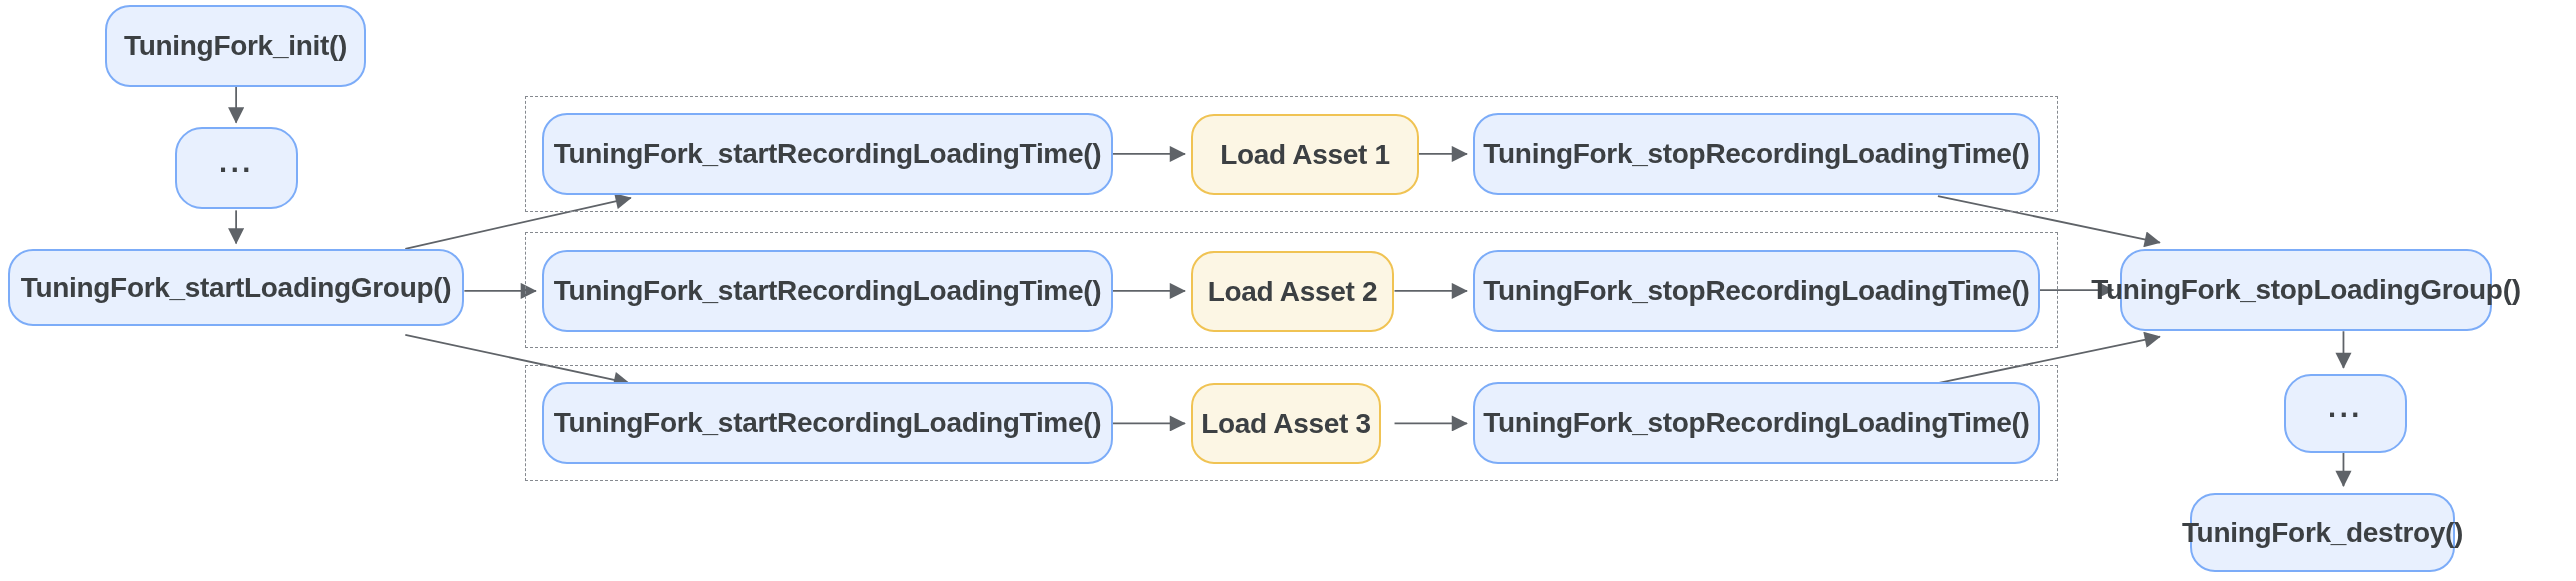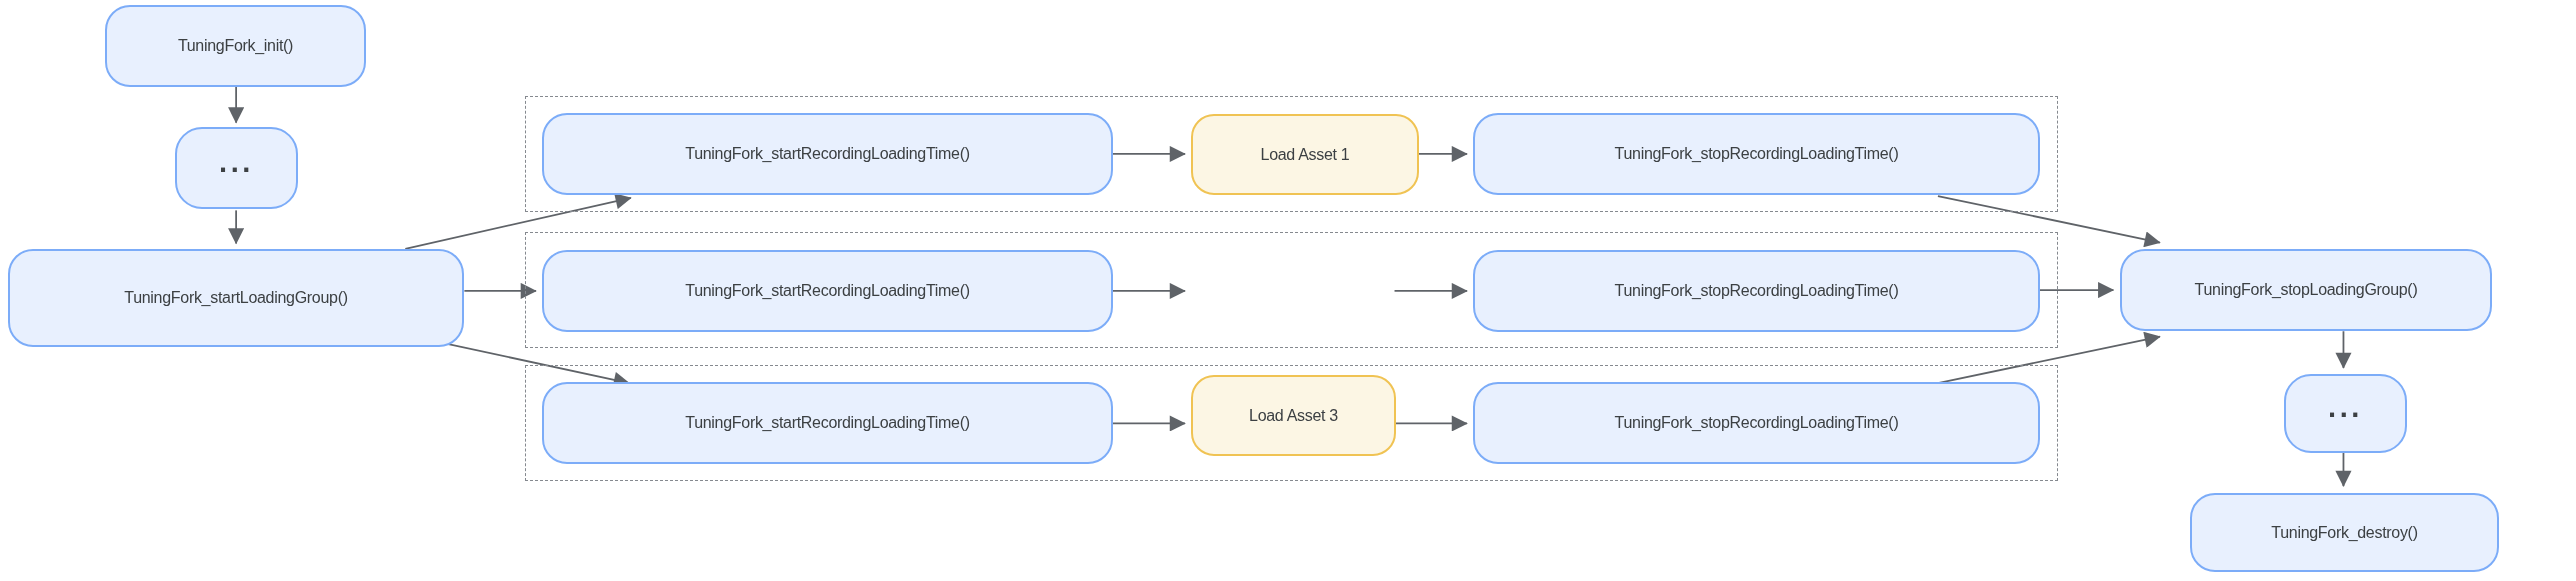--- a/index.html
+++ b/index.html
@@ -27,23 +27,24 @@
   .frame{
     position:absolute;z-index:2;
     border:1.8px dashed var(--frame-border);
     box-sizing:border-box;
     background:transparent;
   }
   .node{
     position:absolute;z-index:3;
     display:flex;align-items:center;justify-content:center;
     box-sizing:border-box;
-    font-size:16px;letter-spacing:-0.3px;
+    font-size:28px;letter-spacing:-0.3px;
     white-space:nowrap;
     color:var(--text);
+    font-weight:bold;
   }
   .api{
     background:var(--api-fill);
     border:2.7px solid var(--api-border);
     border-radius:25px;
   }
   .asset{
     background:var(--asset-fill);
     border:2.7px solid var(--asset-border);
     border-radius:23px;
@@ -86,35 +87,36 @@
   <div class="frame" style="left:525px;top:96px;width:1533px;height:116px"></div>
   <div class="frame" style="left:525px;top:232px;width:1533px;height:116px"></div>
   <div class="frame" style="left:525px;top:365px;width:1533px;height:116px"></div>
 
   <div class="node api" style="left:105px;top:5.4px;width:261px;height:82px">TuningFork_init()</div>
 
   <div class="node api dots" style="left:175px;top:127px;width:123px;height:82px">
       <span>...</span>
     </div>
 
-  <div class="node api" style="left:8px;top:249px;width:456px;height:98px">TuningFork_startLoadingGroup()</div>
+  <div class="node api" style="left:8px;top:249px;width:456px;height:77px">TuningFork_startLoadingGroup()</div>
 
   <div class="node api" style="left:542px;top:113px;width:571px;height:82px">TuningFork_startRecordingLoadingTime()</div>
   <div class="node asset" style="left:1191px;top:114px;width:228px;height:81px">Load Asset 1</div>
   <div class="node api" style="left:1473px;top:113px;width:567px;height:82px">TuningFork_stopRecordingLoadingTime()</div>
 
   <div class="node api" style="left:542px;top:250px;width:571px;height:82px">TuningFork_startRecordingLoadingTime()</div>
+  <div class="node asset" style="left:1191px;top:251px;width:203px;height:81px">Load Asset 2</div>
   <div class="node api" style="left:1473px;top:250px;width:567px;height:82px">TuningFork_stopRecordingLoadingTime()</div>
 
   <div class="node api" style="left:542px;top:382px;width:571px;height:82px">TuningFork_startRecordingLoadingTime()</div>
-  <div class="node asset" style="left:1191px;top:375px;width:205px;height:81px">Load Asset 3</div>
+  <div class="node asset" style="left:1191px;top:383px;width:190px;height:81px">Load Asset 3</div>
   <div class="node api" style="left:1473px;top:382px;width:567px;height:82px">TuningFork_stopRecordingLoadingTime()</div>
 
   <div class="node api" style="left:2120px;top:249px;width:372px;height:82px">TuningFork_stopLoadingGroup()</div>
 
   <div class="node api dots" style="left:2284px;top:374px;width:123px;height:79px">
       <span>...</span>
     </div>
 
-  <div class="node api" style="left:2190px;top:493px;width:309px;height:79px">TuningFork_destroy()</div>
+  <div class="node api" style="left:2190px;top:493px;width:265px;height:79px">TuningFork_destroy()</div>
 
 </div>
 
 
 </body></html>

